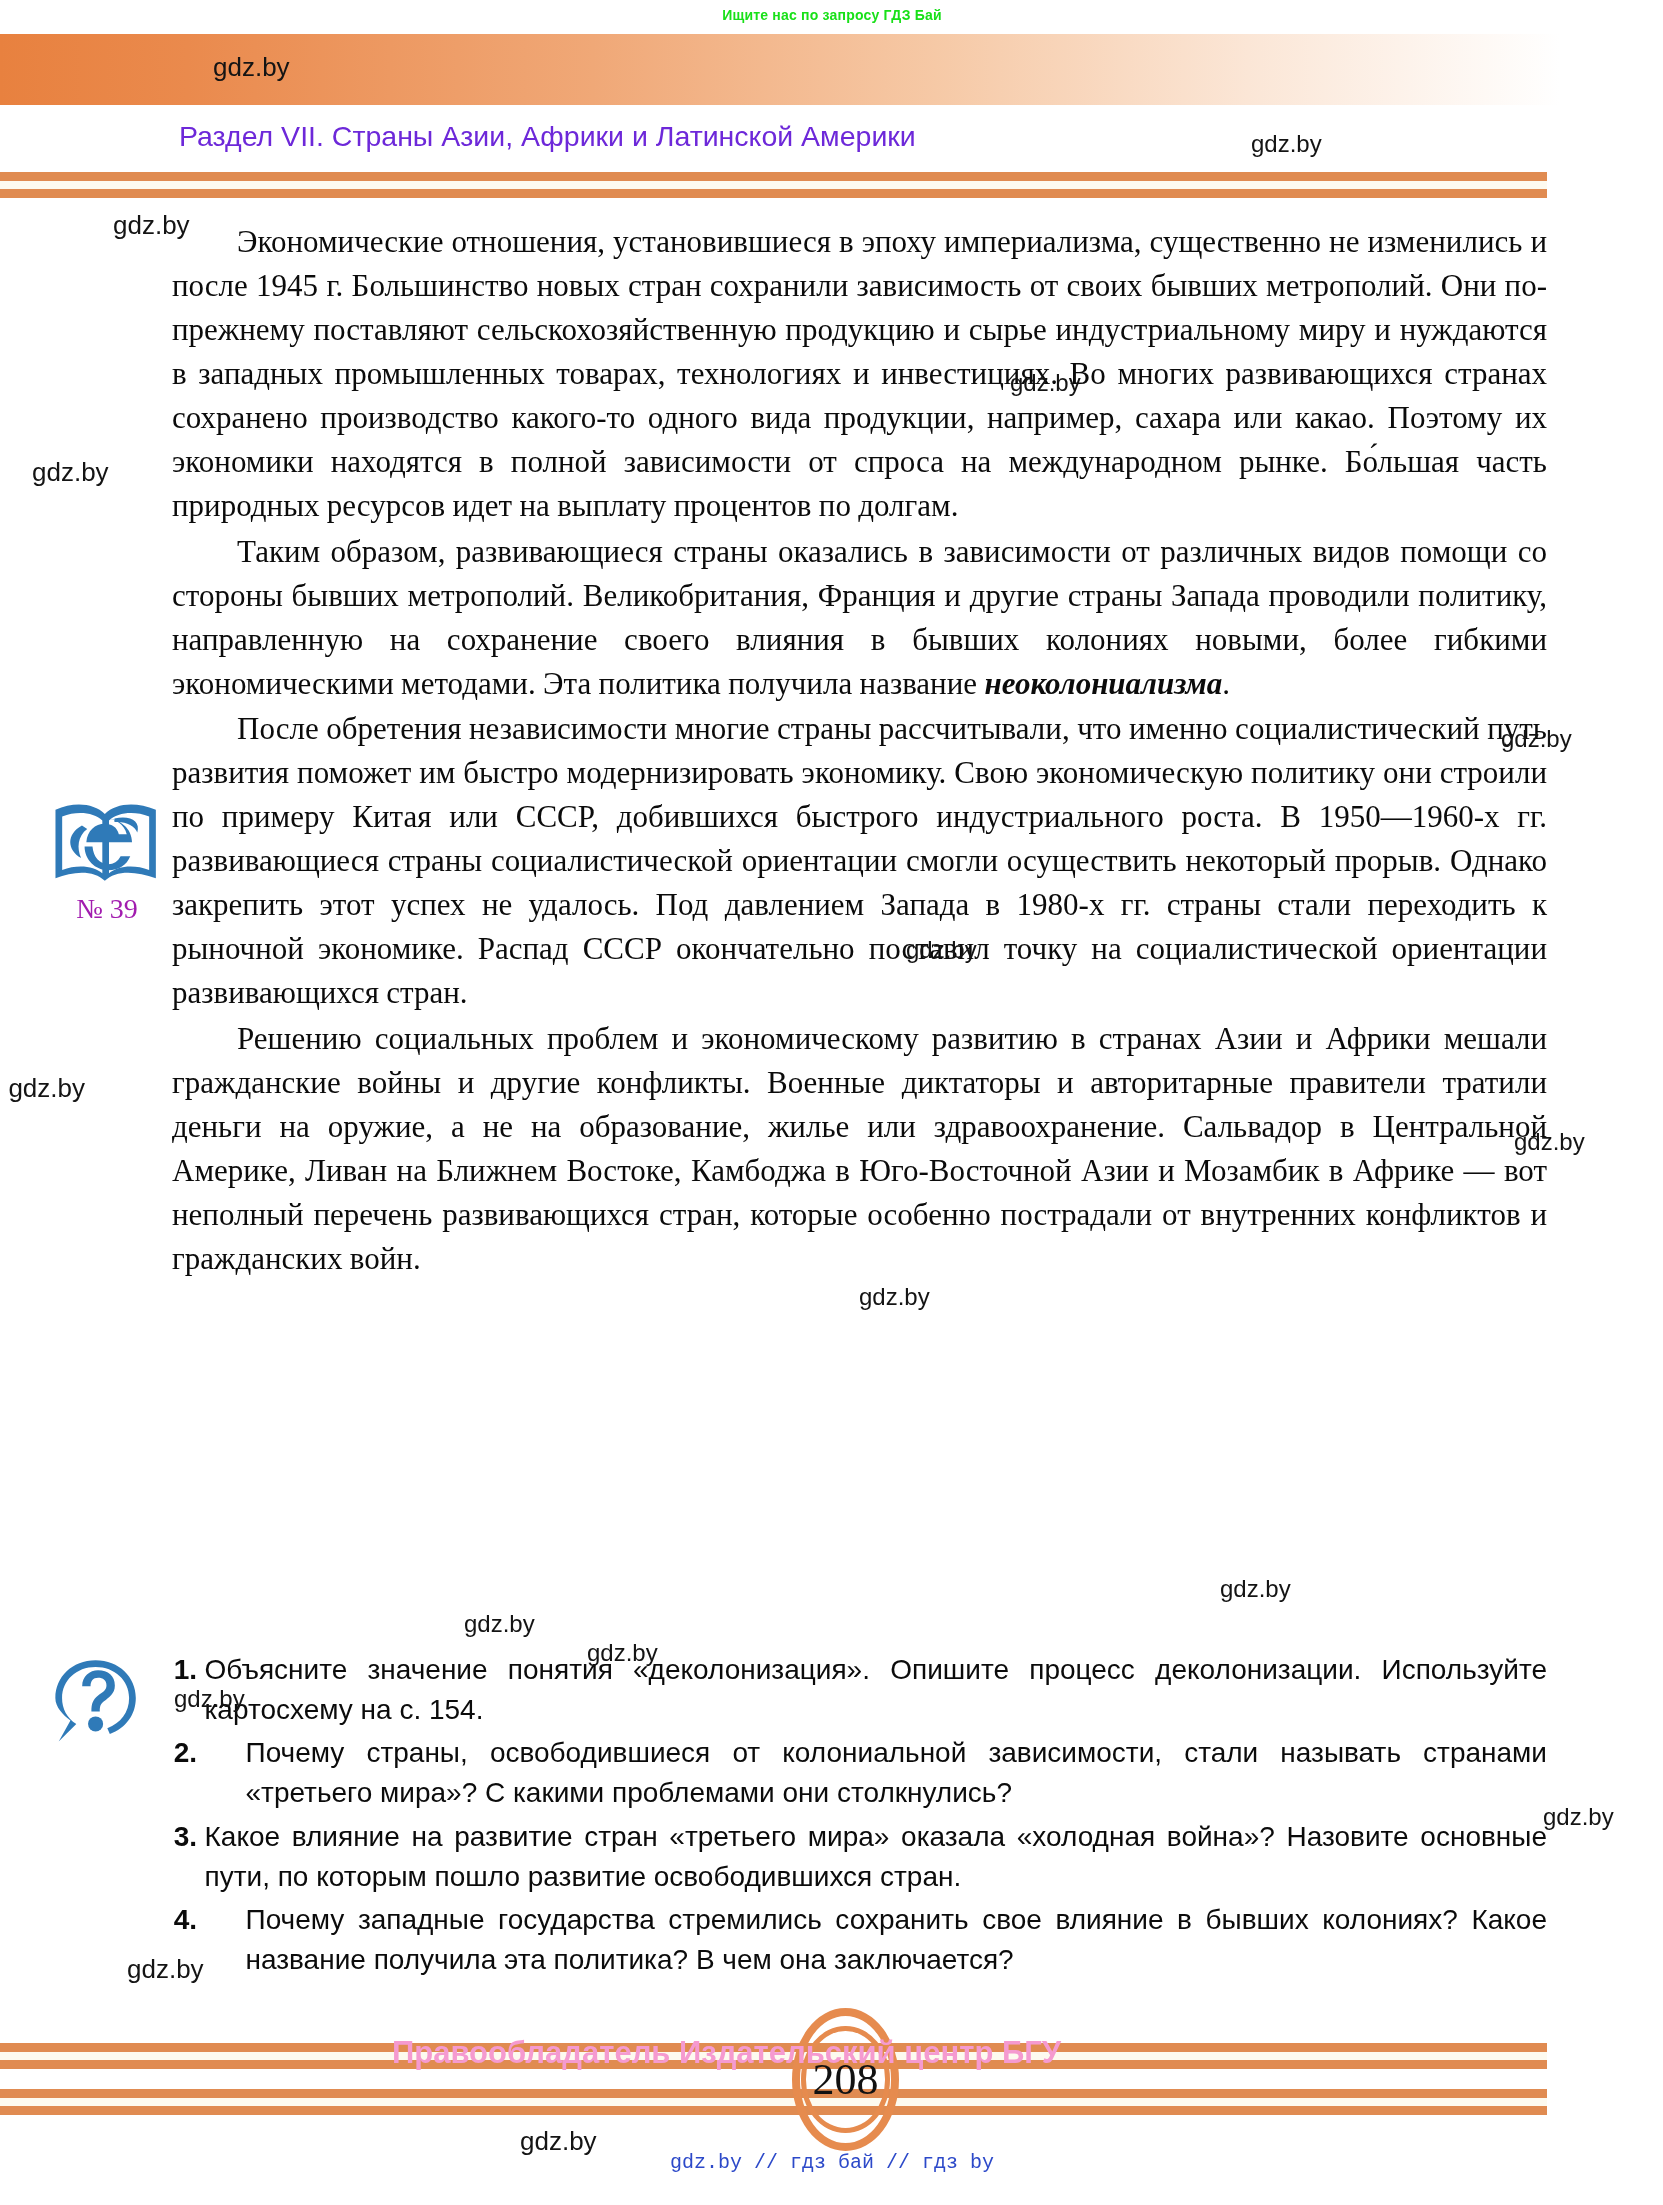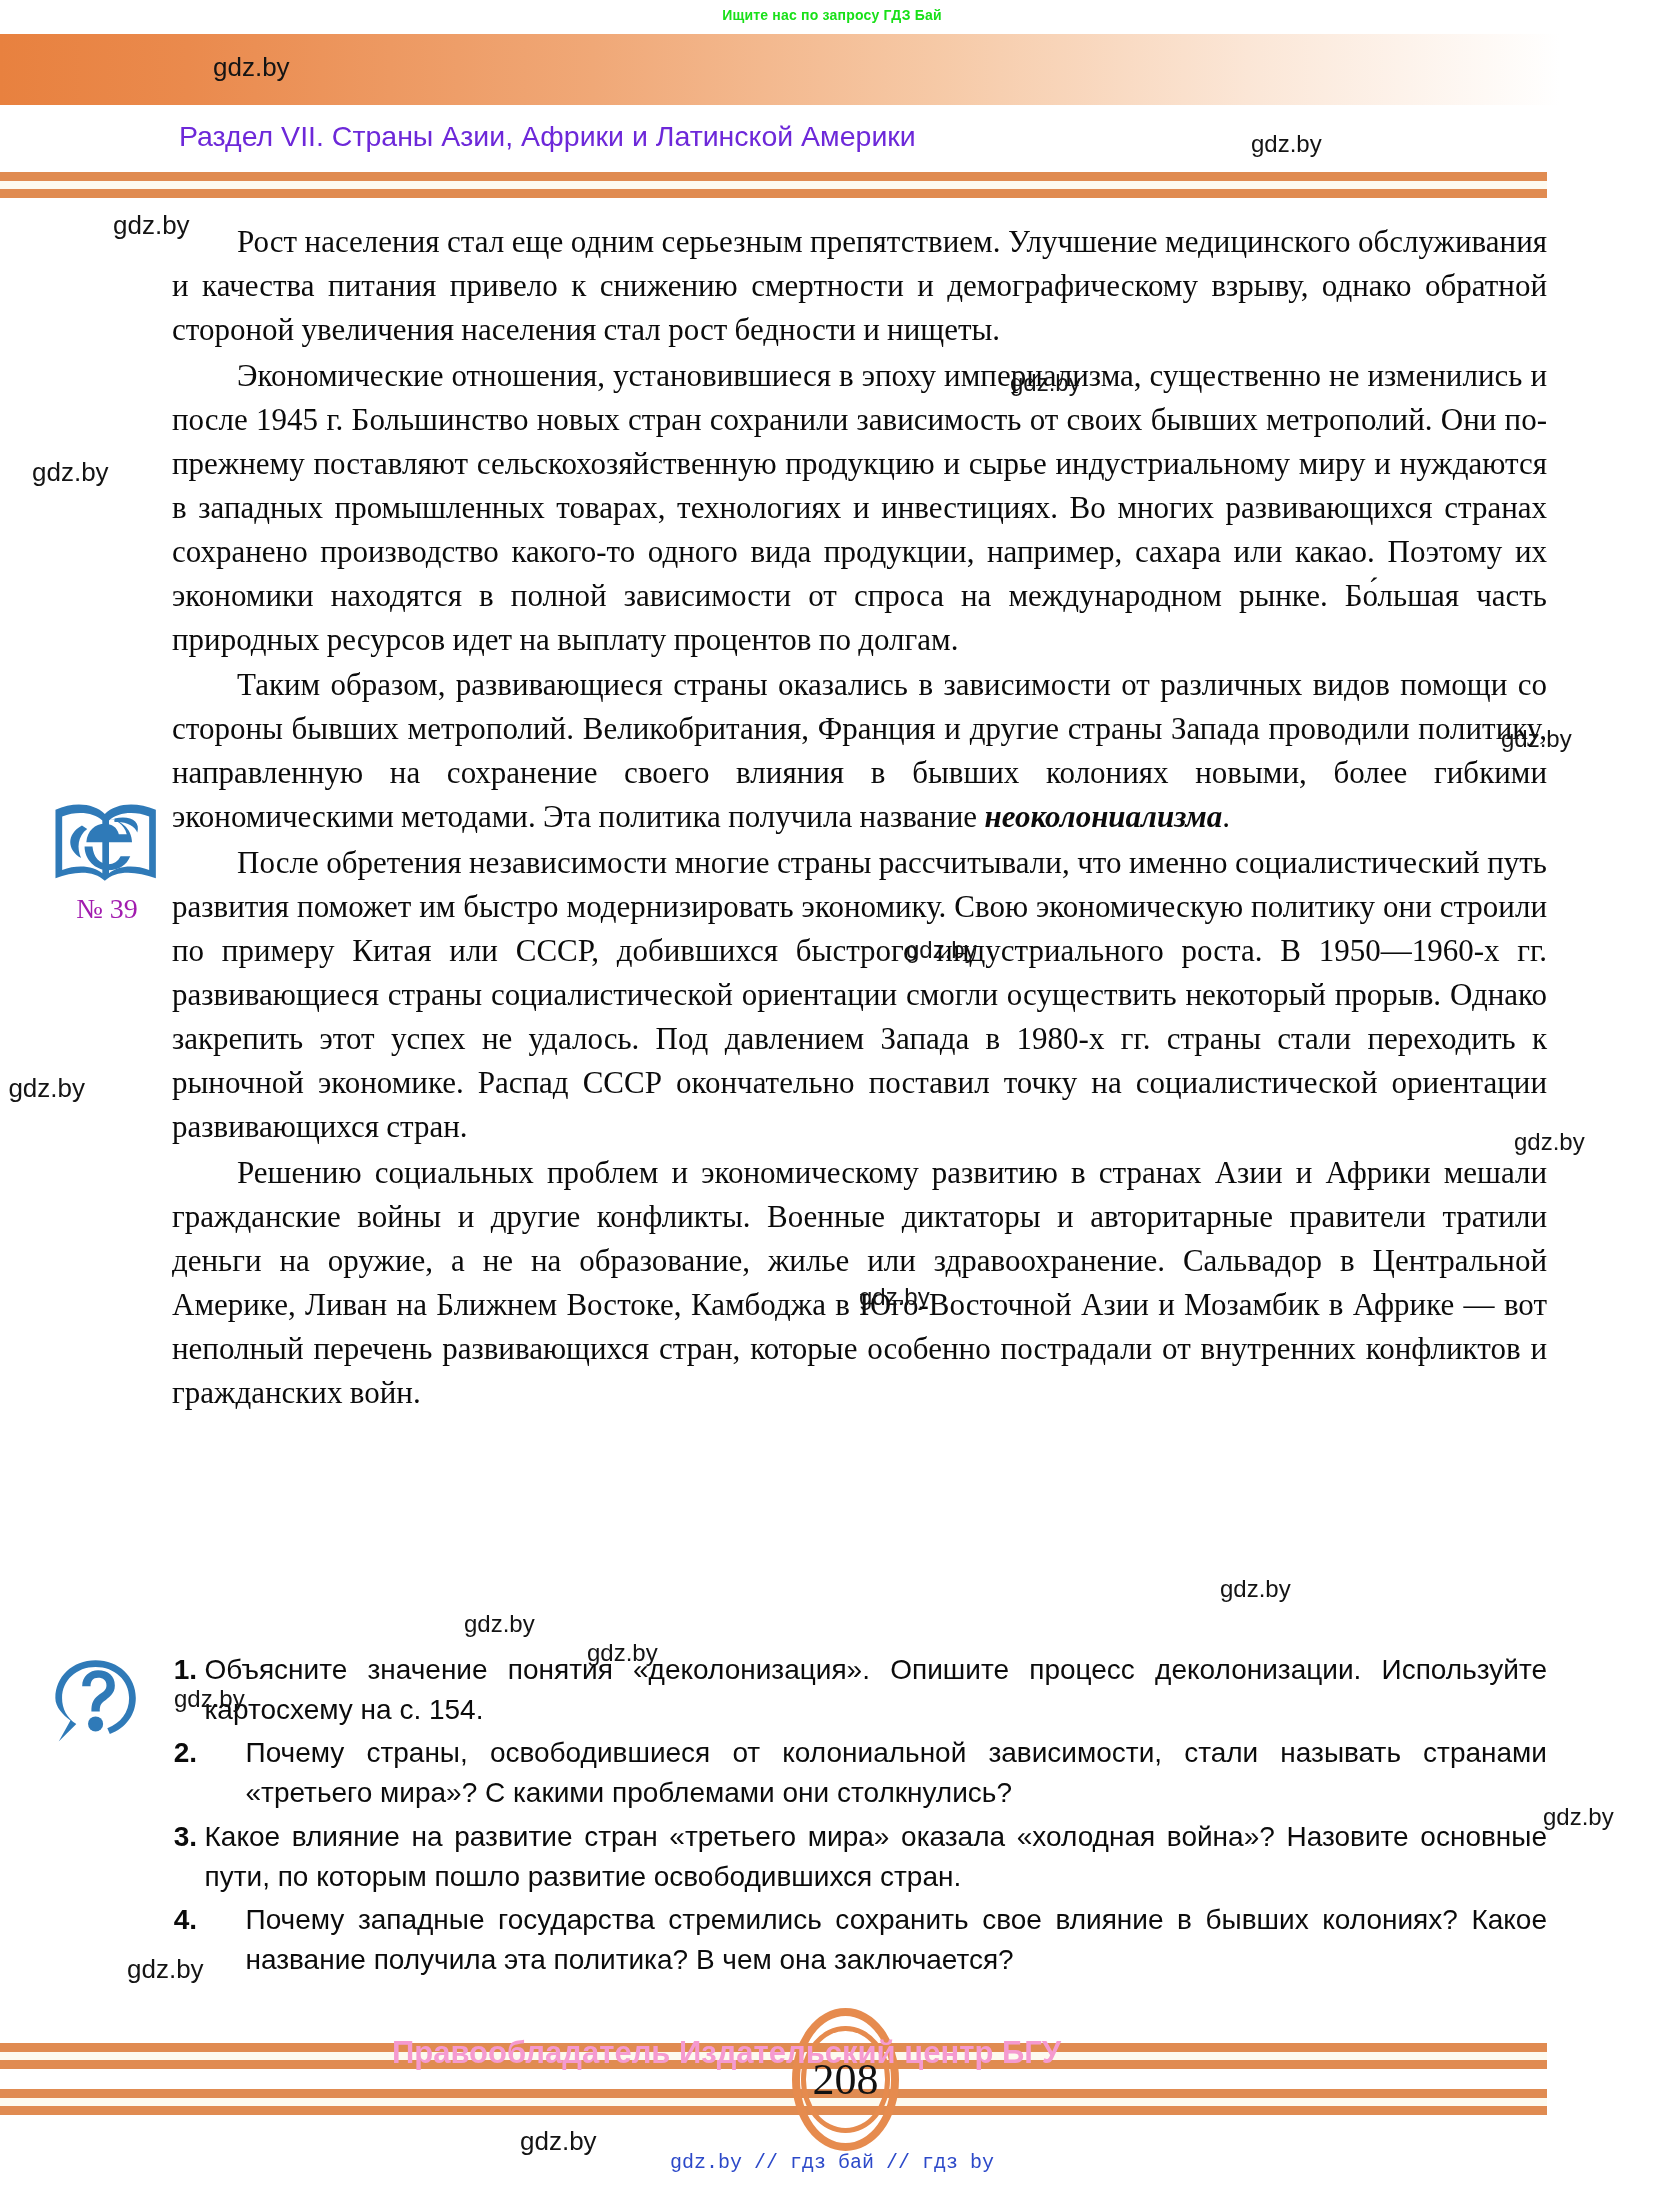--- a/index.html
+++ b/index.html
@@ -156,21 +156,20 @@
       <path d="M-1 -30 C17 -30, 30 -18, 30 -3 L-22 -3 C-21 -16, -12 -24, -1 -24 C7 -24, 13 -20, 15 -12 L24 -12 C21 -24, 11 -30, -1 -30 Z" fill="#2f7ab8"></path>
       <path d="M-24 2 C-24 17, -12 29, 3 29 C15 29, 24 23, 28 13 L17 13 C14 19, 9 22, 3 22 C-7 22, -14 14, -15 2 Z" fill="#2f7ab8"></path>
       <path d="M-27 -22 C-45 -12, -44 6, -28 15 C-33 4, -32 -10, -21 -18 Z" fill="#2f7ab8"></path>
       <path d="M10 -30 C28 -34, 40 -27, 36 -14 C33 -22, 23 -27, 10 -26 Z" fill="#2f7ab8"></path>
     </g>
   </svg>
 </div>
 <div class="book-label">№ 39</div>
 
 <div class="col">
-  <p class="para">Рост населения стал еще одним серьезным препятствием. Улучшение медицинского обслуживания и качества питания привело к снижению смертности и демографическому взрыву, однако обратной стороной увеличения населения стал рост бедности и нищеты.</p>
   <p class="para">Экономические отношения, установившиеся в эпоху империализма, существенно не изменились и после 1945 г. Большинство новых стран сохранили зависимость от своих бывших метрополий. Они по-прежнему поставляют сельскохозяйственную продукцию и сырье индустриальному миру и нуждаются в западных промышленных товарах, технологиях и инвестициях. Во многих развивающихся странах сохранено производство какого-то одного вида продукции, например, сахара или какао. Поэтому их экономики находятся в полной зависимости от спроса на международном рынке. Бо́льшая часть природных ресурсов идет на выплату процентов по долгам.</p>
   <p class="para"><span>Таким образом, развивающиеся страны оказались в зависимости от различных видов помощи со стороны бывших метрополий. Великобритания, Франция и другие страны Запада проводили политику, направленную на сохранение своего влияния в бывших колониях новыми, более гибкими экономическими методами. Эта политика получила название </span><span class="term">неоколониализма</span><span>.</span></p>
   <p class="para">После обретения независимости многие страны рассчитывали, что именно социалистический путь развития поможет им быстро модернизировать экономику. Свою экономическую политику они строили по примеру Китая или СССР, добившихся быстрого индустриального роста. В 1950—1960-х гг. развивающиеся страны социалистической ориентации смогли осуществить некоторый прорыв. Однако закрепить этот успех не удалось. Под давлением Запада в 1980-х гг. страны стали переходить к рыночной экономике. Распад СССР окончательно поставил точку на социалистической ориентации развивающихся стран.</p>
   <p class="para">Решению социальных проблем и экономическому развитию в странах Азии и Африки мешали гражданские войны и другие конфликты. Военные диктаторы и авторитарные правители тратили деньги на оружие, а не на образование, жилье или здравоохранение. Сальвадор в Центральной Америке, Ливан на Ближнем Востоке, Камбоджа в Юго-Восточной Азии и Мозамбик в Африке  — вот неполный перечень развивающихся стран, которые особенно пострадали от внутренних конфликтов и гражданских войн.</p>
 </div>
 
 <div class="q-icon">
   <svg viewBox="0 0 105 112" width="88" height="94" aria-hidden="true">
     <path d="M52 5 C80 5, 100 25, 100 50 C100 70, 88 86, 69 93 L66 86 C82 80, 92 67, 92 50 C92 29, 75 13, 52 13 C29 13, 12 29, 12 50 C12 63, 18 74, 29 81 L8 102 L22 77 C13 70, 4 61, 4 50 C4 25, 24 5, 52 5 Z" fill="#2f7ab8"></path>
     <path d="M36 36 C36 24, 45 17, 55 17 C67 17, 75 24, 75 35 C75 45, 68 49, 62 54 C58 57, 57 60, 57 66 L47 66 C47 56, 49 52, 55 47 C60 43, 65 41, 65 35 C65 29, 61 26, 55 26 C49 26, 46 30, 46 36 Z" fill="#2f7ab8"></path>

